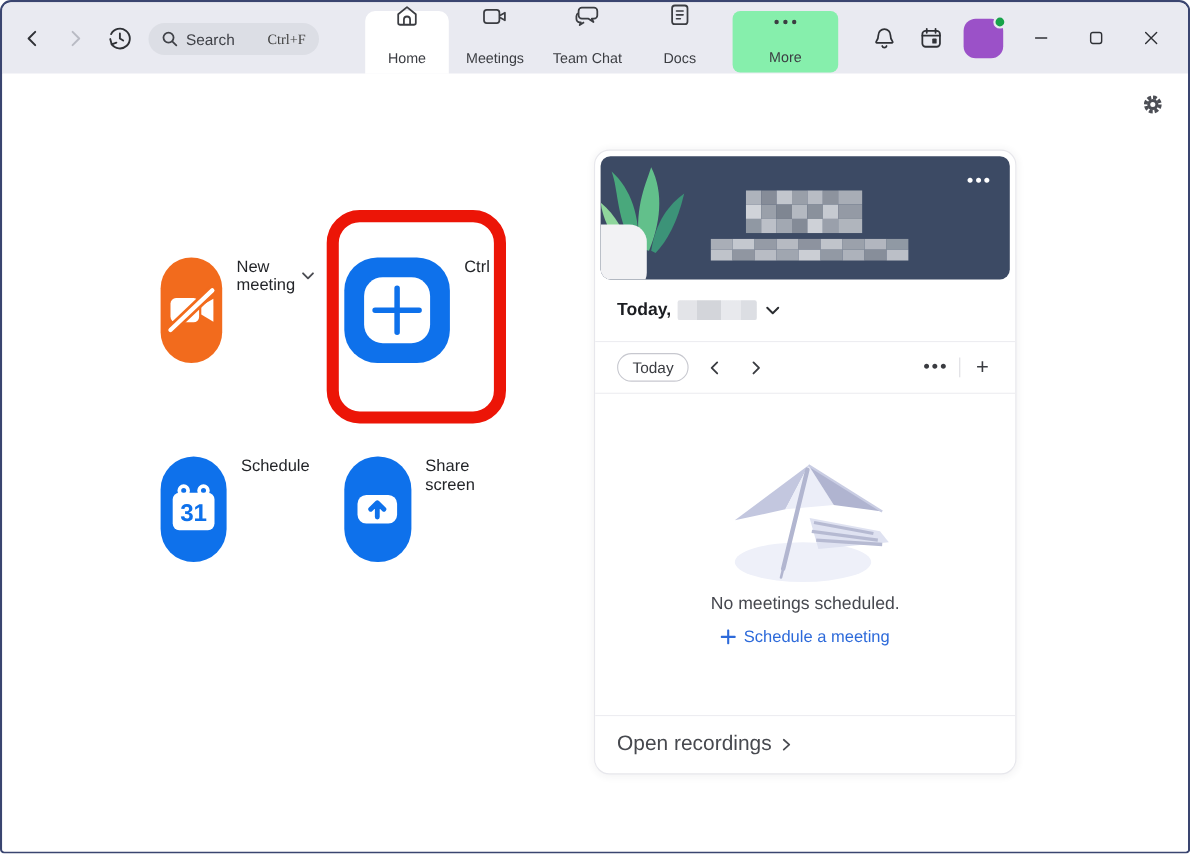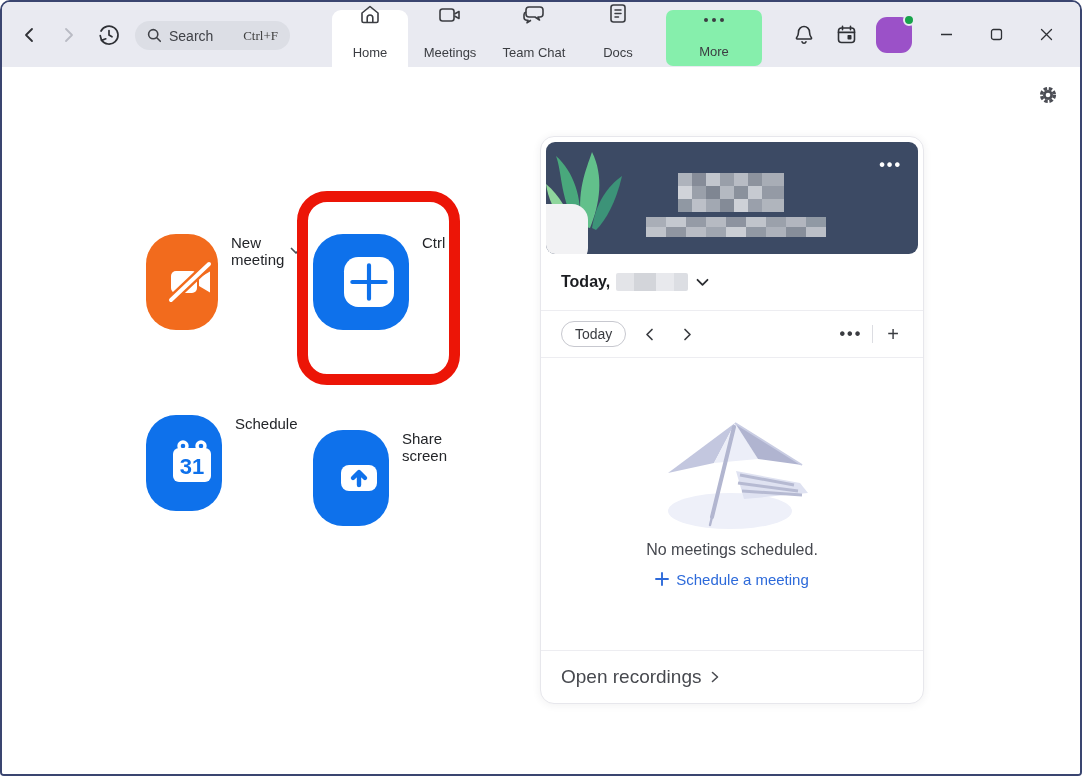--- a/index.html
+++ b/index.html
@@ -36,28 +36,28 @@
   .tab.more-hover { background:#86efac; border-radius:7px; height:56px; margin-bottom:1px; width:96px; margin-left:6px; }
   .tb-right { position:absolute; right:14px; top:0; height:65px; display:flex; align-items:center; gap:10px; }
   .tb-iconbtn { width:32px; height:32px; display:flex; align-items:center; justify-content:center; color:#2f3136; cursor:pointer; }
   .avatar { position:relative; width:36px; height:36px; border-radius:11px; background:#9b51c8; margin:0 4px; cursor:pointer; }
   .presence { position:absolute; right:-3px; top:-3px; width:12px; height:12px; border-radius:50%; background:#17a34a; border:2px solid #e9eaf1; }
   .winbtn { width:40px; height:40px; display:flex; align-items:center; justify-content:center; color:#2f3136; cursor:pointer; }
   
   .main { position:absolute; left:0; top:65px; width:100%; height:709px; background:#fff; }
   .gear { position:absolute; right:22px; top:18px; width:20px; height:20px; color:#4c4e55; cursor:pointer; }
   .action { position:absolute; width:130px; display:flex; align-items:flex-start; gap:13px; cursor:pointer; }
-  .squircle { width:96px; height:96px; border-radius:30px; display:flex; align-items:center; justify-content:center;padding-left:16px; }
+  .squircle { width:96px; height:96px; border-radius:30px; display:flex; align-items:center; justify-content:center; }
   .sq-blue { background:#0e71eb; }
   .sq-orange { background:#f26b1d; }
   .action .lbl { font-size:15px; color:#232529; display:flex; align-items:center; gap:6px; }
   .a-new   { left:144px; top:167px; }
   .a-join  { left:311px; top:167px; }
   .a-sched { left:144px; top:348px; }
-  .a-share { left:311px; top:363px; }
+  .a-share { left:311px; top:348px; }
   .red-annotation {
     position:absolute; left:295px; top:124px; width:163px; height:194px;
     border:11px solid #ec1507; border-radius:30px; pointer-events:none;
   }
   
   .card {
     position:absolute; left:538px; top:69px; width:384px; height:568px;
     background:#fff; border:1px solid #e7e7ec; border-radius:14px;
     box-shadow:0 1px 8px rgba(40,40,60,.07);
     display:flex; flex-direction:column; overflow:hidden;

